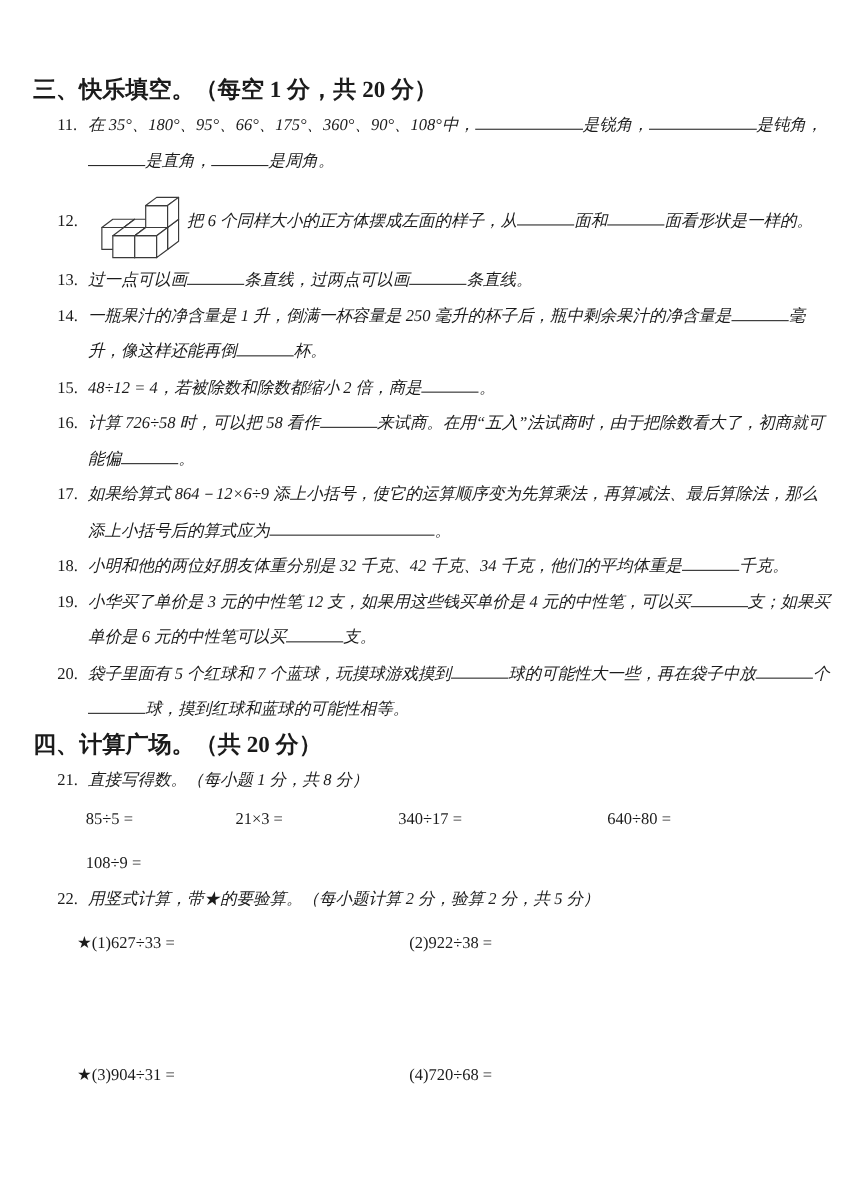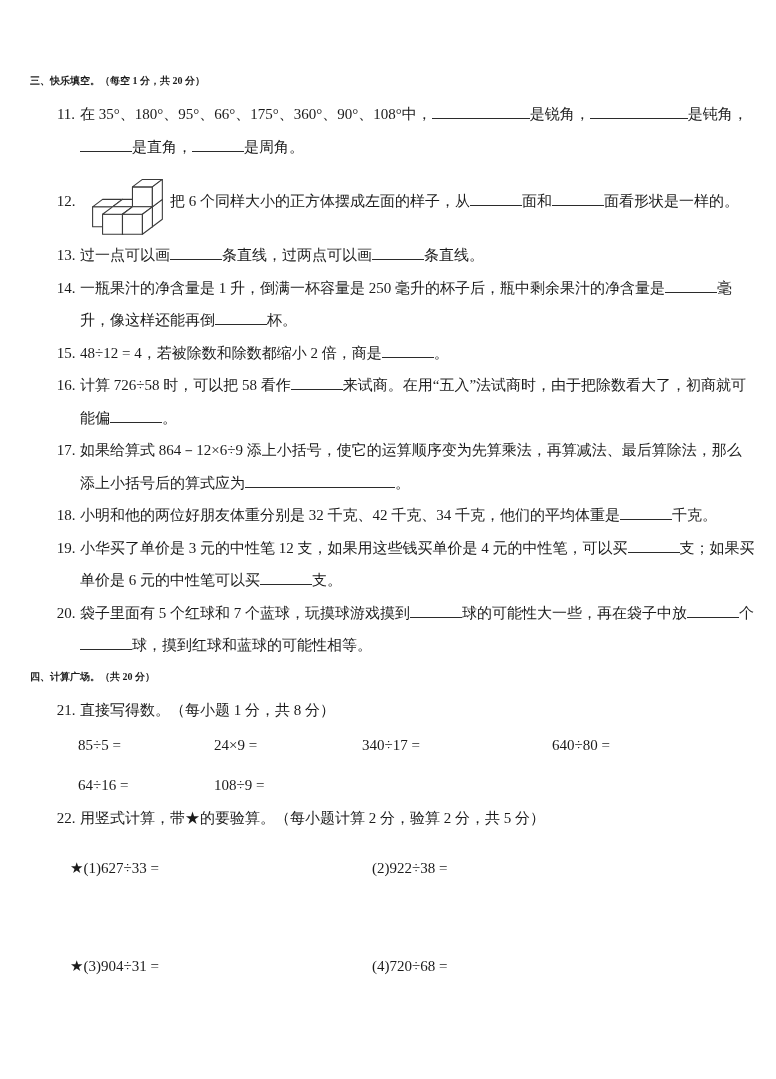--- a/index.html
+++ b/index.html
@@ -6,28 +6,28 @@
   body {
     width:776px; height:1079px;
     background:#ffffff;
     font-family:"Liberation Serif","DejaVu Serif",serif;
     color:#1b1b1b;
     font-size:15px;
     overflow:hidden;
   }
   .paper { padding:66px 20px 0 30px; }
 
-  .heading { font-size:10px; line-height:30px; margin:0 0 2px 0; }
+  .heading { font-size:21px; line-height:30px; margin:0 0 2px 0; }
   .heading .title { font-weight:700; }
   .heading .score { font-weight:700; }
 
   .q { display:flex; padding-left:22px; line-height:32.5px; align-items:flex-start; }
   .q.has-fig { align-items:center; }
-  .qnum { flex:none; width:28px;text-align:center; }
-  .qbody { flex:1; min-width:0; }
+  .qnum { flex:none; width:28px; }
+  .qbody { flex:1; min-width:0;font-style:italic; }
 
   .blank {
     display:inline-block;
     border-bottom:1px solid #2b2b2b;
     height:13px;
     vertical-align:baseline;
   }
   .blank.sm { width:52px; }
   .blank.lg { width:98px; }
   .blank.xl { width:150px; }
@@ -41,22 +41,22 @@
     display:grid;
     grid-template-columns:136px 148px 190px auto;
     padding-left:48px;
     margin:4px 0 2px 0;
     row-gap:10px;
   }
   .grid.calc2 {
     display:grid;
     grid-template-columns:302px auto;
     padding-left:40px;
-    margin:18px 0 0 0;
-    row-gap:68px;
+    margin:8px 0 0 0;
+    row-gap:90px;
   }
 </style>
 </head>
 <body>
 
 <div class="paper">
     <div class="heading"><span class="title">三、快乐填空。</span><span class="score">（每空 1 分，共 20 分）</span></div>
     <div class="q">
       <span class="qnum">11.</span>
       <div class="qbody"><span>在 35°、180°、95°、66°、175°、360°、90°、108°中，</span><span class="blank lg"></span><span>是锐角，</span><span class="blank lg"></span><span>是钝角，</span><span class="blank sm"></span><span>是直角，</span><span class="blank sm"></span><span>是周角。</span></div>
@@ -122,24 +122,23 @@
       <span class="qnum">20.</span>
       <div class="qbody"><span>袋子里面有 5 个红球和 7 个蓝球，玩摸球游戏摸到</span><span class="blank sm"></span><span>球的可能性大一些，再在袋子中放</span><span class="blank sm"></span><span>个</span><span class="blank sm"></span><span>球，摸到红球和蓝球的可能性相等。</span></div>
     </div>
     <div class="heading"><span class="title">四、计算广场。</span><span class="score">（共 20 分）</span></div>
     <div class="q">
       <span class="qnum">21.</span>
       <div class="qbody"><span>直接写得数。（每小题 1 分，共 8 分）</span></div>
     </div>
     <div class="grid calc4">
       <span>85÷5 =</span>
-      <span>24×9 =</span>
+      <span>21×3 =</span>
       <span>340÷17 =</span>
       <span>640÷80 =</span>
-      <span>64÷16 =</span>
       <span>108÷9 =</span>
     </div>
     <div class="q">
       <span class="qnum">22.</span>
       <div class="qbody"><span>用竖式计算，带★的要验算。（每小题计算 2 分，验算 2 分，共 5 分）</span></div>
     </div>
     <div class="grid calc2">
       <span>★(1)627÷33 =</span>
       <span>(2)922÷38 =</span>
       <span>★(3)904÷31 =</span>

